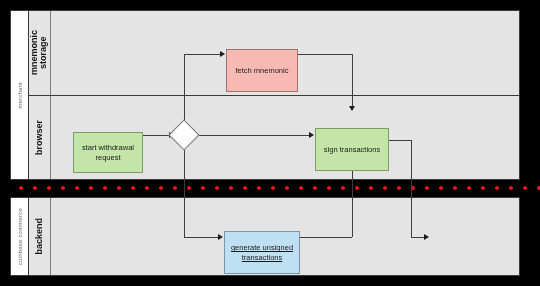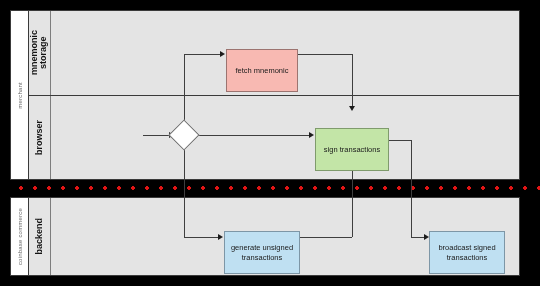--- a/index.html
+++ b/index.html
@@ -122,28 +122,28 @@
 
   <div class="edge h" style="left:389px;top:140px;width:23px;"></div>
   <div class="edge v" style="left:411px;top:140px;height:97px;"></div>
   <div class="edge h" style="left:411px;top:237px;width:16px;"></div>
   <div class="arrow r" style="left:424px;top:234px;"></div>
 
   <div class="task" style="left:226px;top:33px;width:72px;height:43px;background:#f8b9b2;border-color:#9c7470;">
     <span>fetch mnemonic</span>
   </div>
 
+  <div class="task" style="left:73px;top:116px;width:70px;height:41px;background:#c3e5a7;border-color:#7f9b6c;">
+    <span>start withdrawal request</span>
+  </div>
 
   <div class="gateway" style="left:173px;top:124px;width:22px;height:22px;"></div>
 
   <div class="task" style="left:315px;top:112px;width:74px;height:43px;background:#c3e5a7;border-color:#7f9b6c;">
     <span>sign transactions</span>
   </div>
 
-  <div class="task" style="left:224px;top:215px;width:76px;height:43px;background:#bfe0f2;border-color:#7d96a6;">
+  <div class="task" style="left:224px;top:215px;width:76px;height:43px;background:#bfe0f2;border-color:#7d96a6;text-decoration:underline;">
     <span>generate unsigned transactions</span>
   </div>
 
-  <div class="task" style="left:429px;top:215px;width:76px;height:43px;background:#bfe0f2;border-color:#7d96a6;">
-    <span>broadcast signed transactions</span>
-  </div>
 
 </div>
 
 </body></html>

